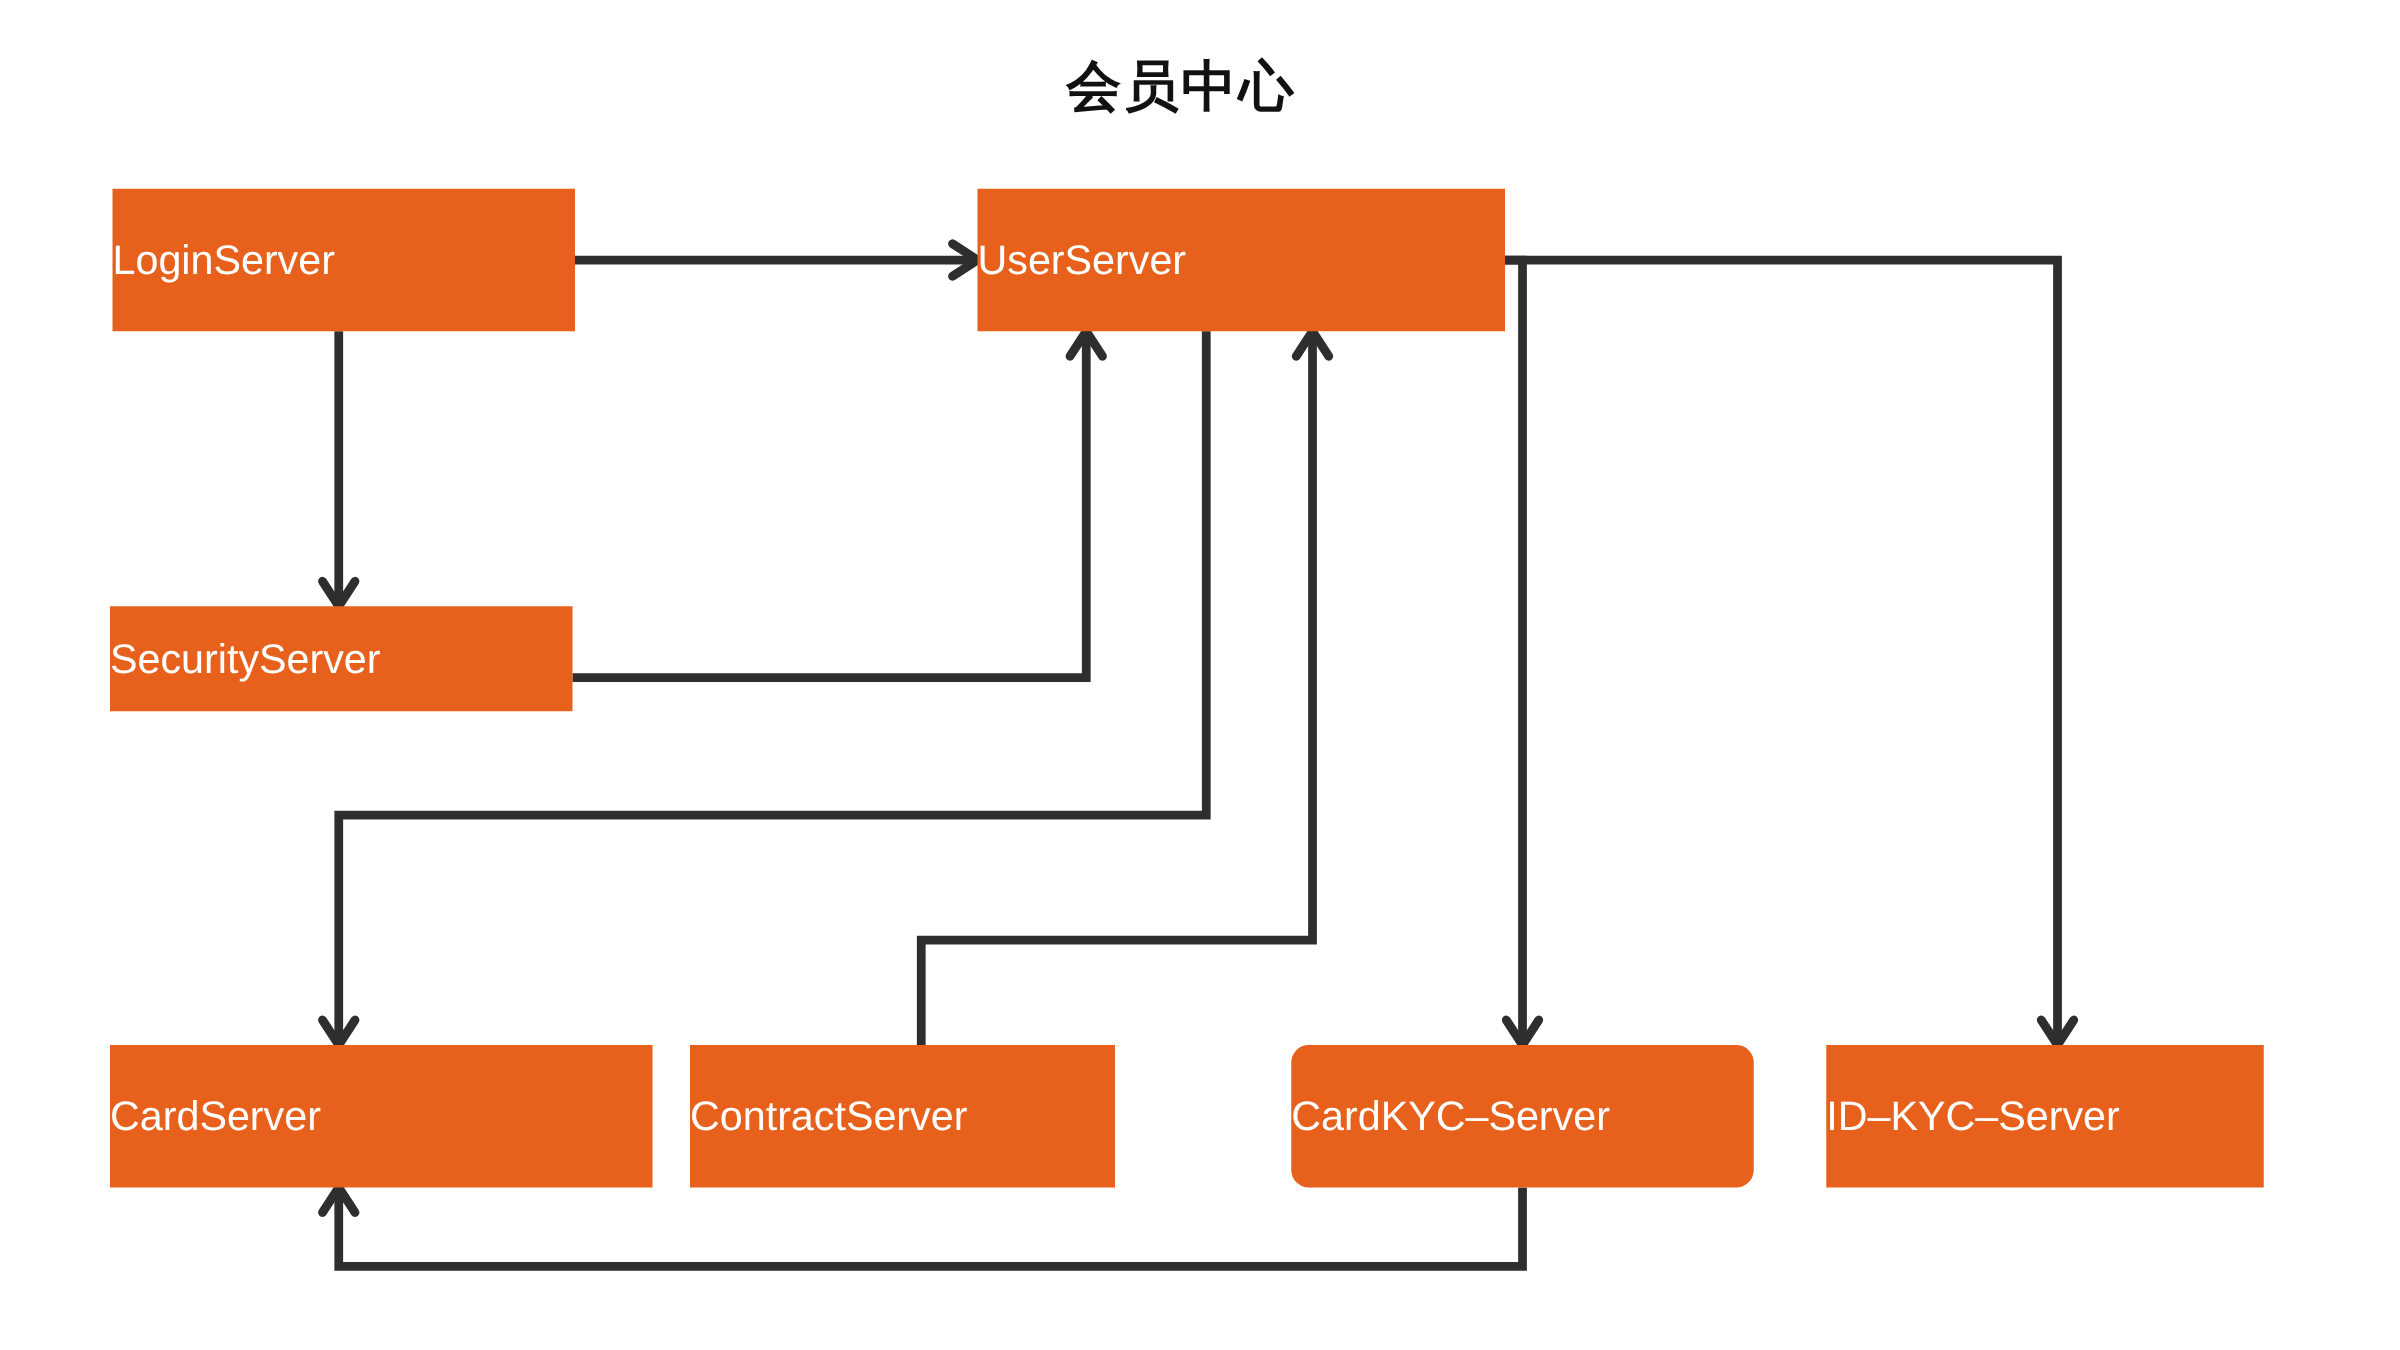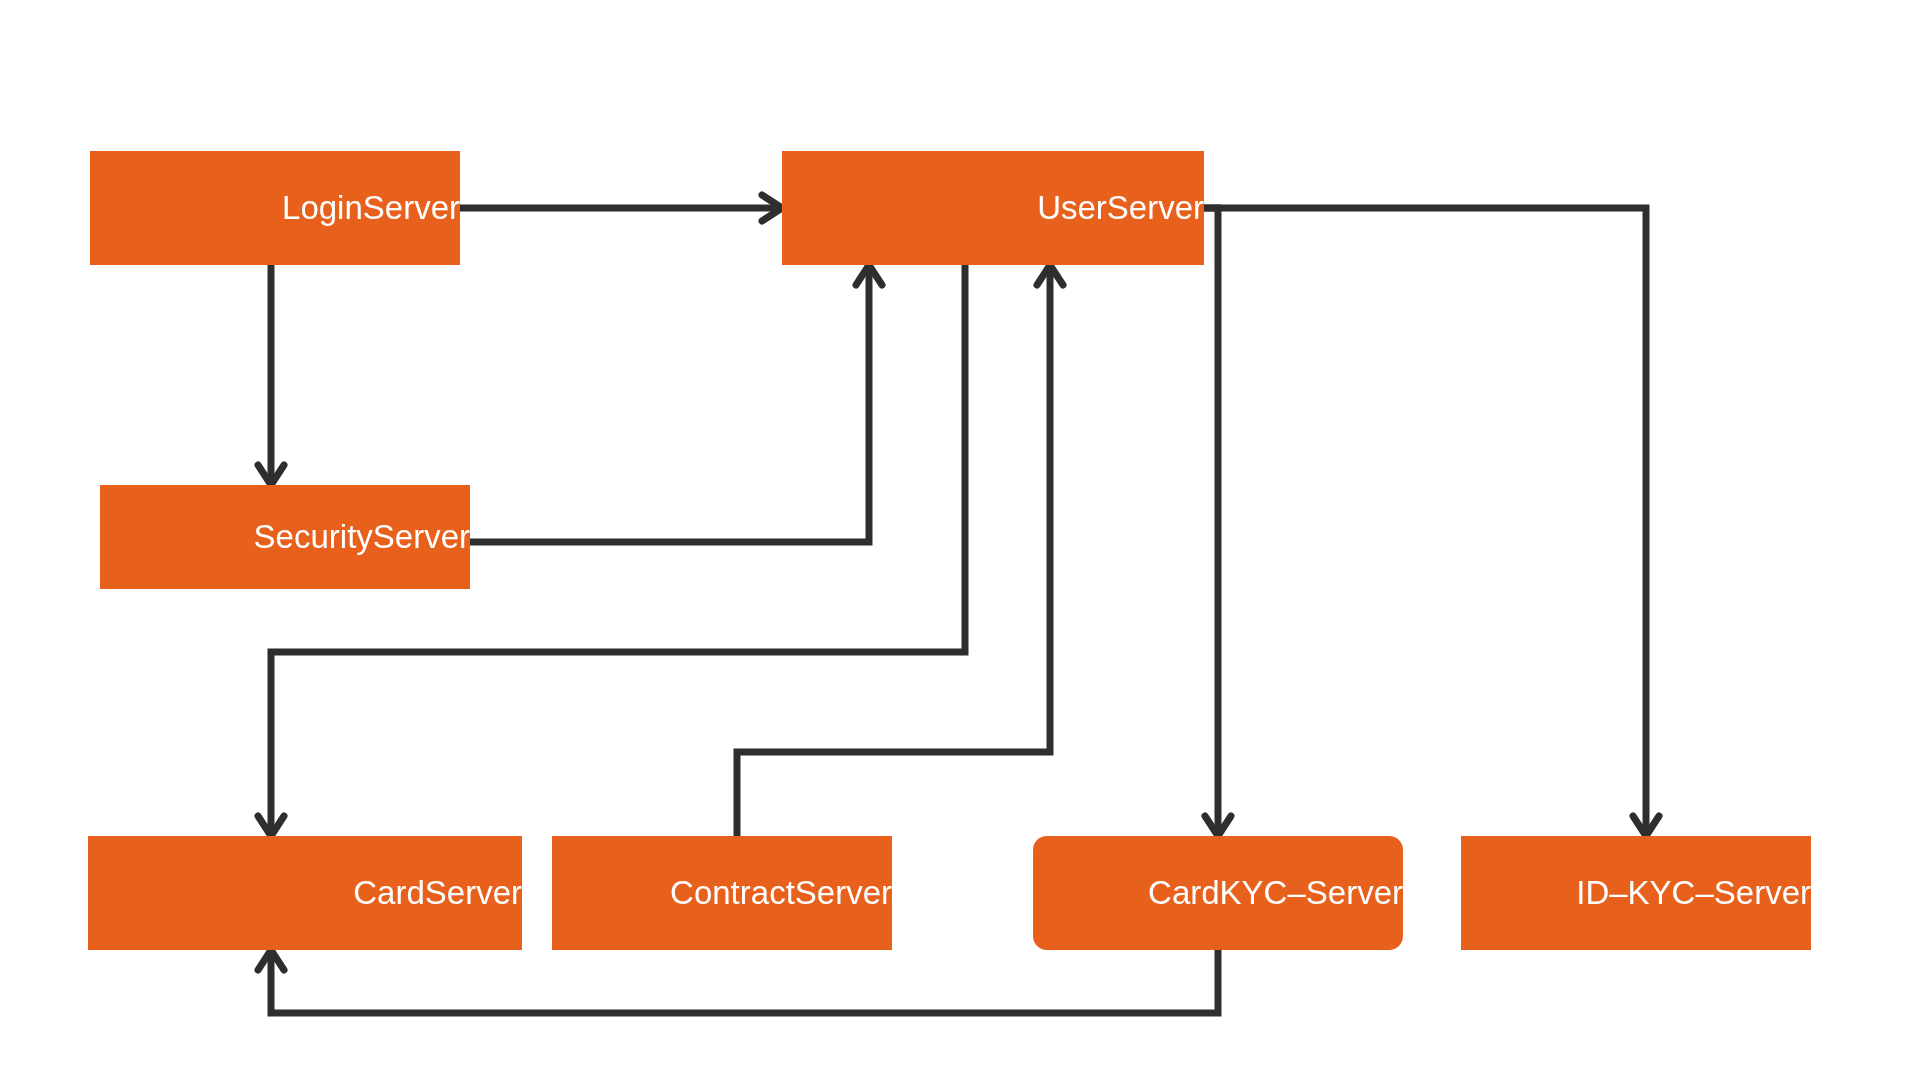--- a/index.html
+++ b/index.html
@@ -39,34 +39,35 @@
     stroke:var(--edge);
     stroke-width:7px;
   }
   .arrowhead{
     stroke:var(--edge);
   }
   .node{
     position:absolute;
     display:flex;
     align-items:center;
-    justify-content:flex-end;
+    justify-content:flex-start;
     background:var(--node-fill);
     color:var(--node-text);
     font-size:33px;
     font-weight:400;
     white-space:nowrap;
     box-sizing:border-box;
   }
 </style>
 </head>
 <body>
 
 <div class="stage">
 
+  <div class="diagram-title">会员中心</div>
 
   <svg id="edge-layer" width="1920" height="1080">
     <defs>
       <marker id="arrow" markerUnits="userSpaceOnUse" markerWidth="34" markerHeight="34" refX="27" refY="17" orient="auto">
         <path class="arrowhead" d="M7,4 L27,17 L7,30" fill="none" stroke-width="7" stroke-linecap="round" stroke-linejoin="round"></path>
       </marker>
     </defs>
 
   <polyline points="460,208 782,208" class="edge" marker-end="url(#arrow)"></polyline>
       <polyline points="271,265 271,485" class="edge" marker-end="url(#arrow)"></polyline>
@@ -79,21 +80,21 @@
     </svg>
 
   <div id="node-layer">
 
   <div class="node" style="left: 90px; top: 151px; width: 370px; height: 114px;">
         <span>LoginServer</span>
       </div>
       <div class="node" style="left: 782px; top: 151px; width: 422px; height: 114px;">
         <span>UserServer</span>
       </div>
-      <div class="node" style="left: 88px; top: 485px; width: 370px; height: 104px; margin-left: 12px;">
+      <div class="node" style="left: 88px; top: 485px; width: 370px; height: 84px;">
         <span>SecurityServer</span>
       </div>
       <div class="node" style="left: 88px; top: 836px; width: 434px; height: 114px;">
         <span>CardServer</span>
       </div>
       <div class="node" style="left: 552px; top: 836px; width: 340px; height: 114px;">
         <span>ContractServer</span>
       </div>
       <div class="node" style="left: 1033px; top: 836px; width: 370px; height: 114px; border-radius: 14px;">
         <span>CardKYC–Server</span>

